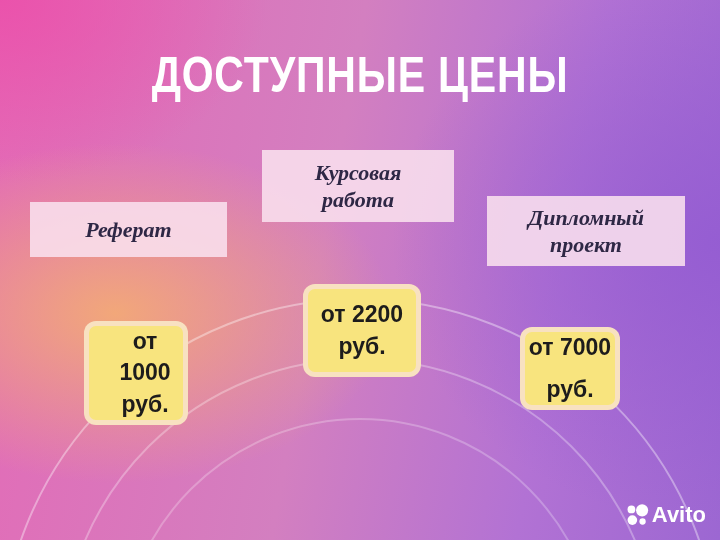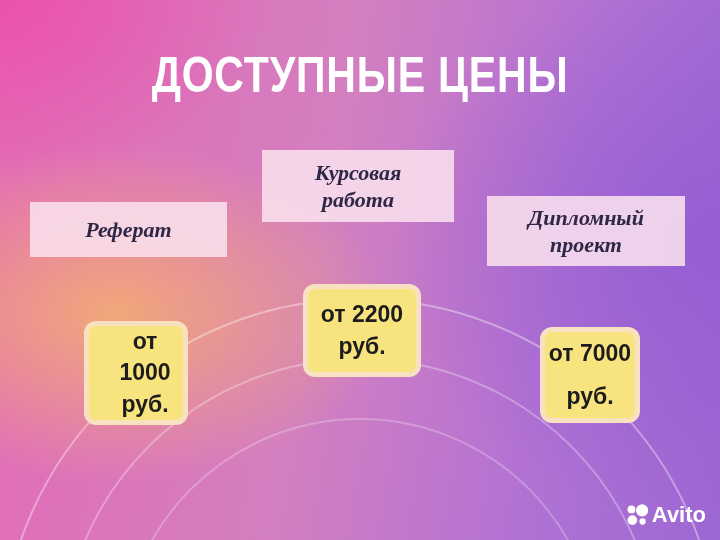--- a/index.html
+++ b/index.html
@@ -63,21 +63,21 @@
     align-items:center;justify-content:center;
     font-size:23px;
     font-weight:600;
     color:#1d1c1c;
     line-height:1.35;
     text-align:center;
     margin-top:44px;
   }
   .price.p1{left:84px;top:277px;width:104px;height:104px;padding-left:18px;}
   .price.p2{left:303px;top:240px;width:118px;height:93px;}
-  .price.p3{left:540px;top:283px;width:100px;height:96px;gap:11px;}
+  .price.p3{left:520px;top:283px;width:100px;height:83px;gap:11px;}
   .watermark{
     position:absolute;
     right:14px;bottom:12px;
     display:flex;align-items:flex-start;gap:2px;
     color:#ffffff;
     font-size:22px;
     font-weight:700;
   }
   .watermark svg{display:block;}
 </style>

